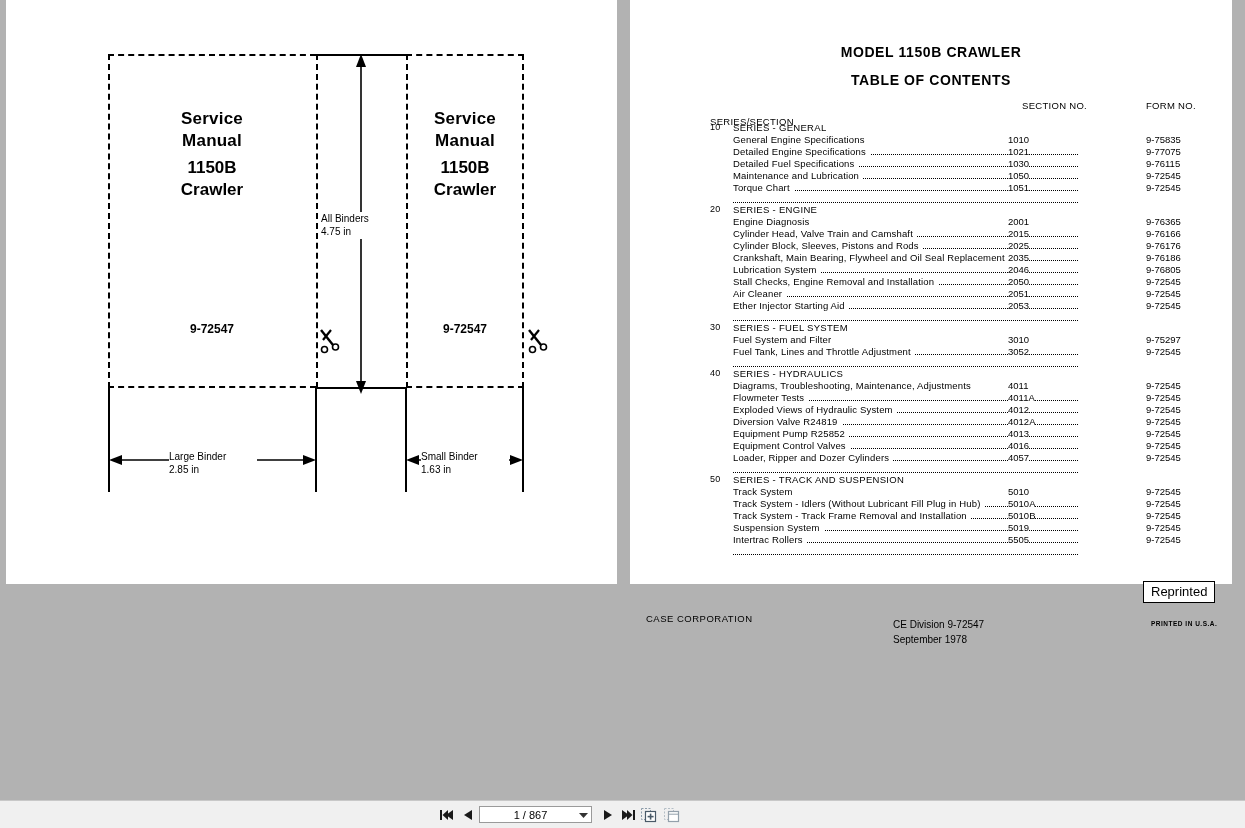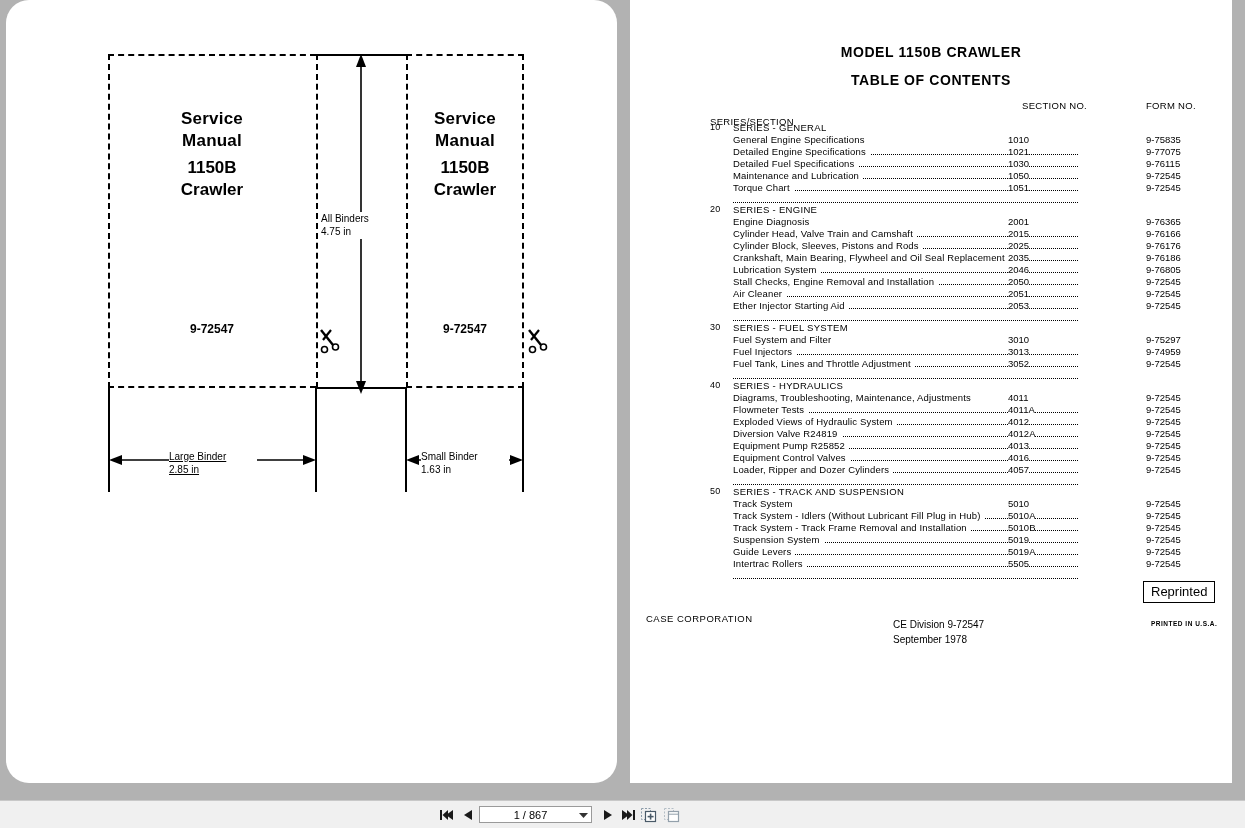--- a/index.html
+++ b/index.html
@@ -13,23 +13,23 @@
   }
   
   #viewer{
     position:absolute;left:0;top:0;width:1245px;height:800px;
     background:#b2b2b2;
     overflow:hidden;
   }
   .page{
     position:absolute;top:0;
     background:#ffffff;
-    height:783px;
-  }
-  #page-left{left:6px;width:611px;border-radius:23px;}
+    height:584px;
+  }
+  #page-left{left:6px;width:611px;}
   #page-right{left:630px;width:602px;}
 
   
   #binder-diagram{
     position:absolute;left:0;top:0;width:611px;height:793px;
   }
   .dash-box{
     position:absolute;
     border:2px dashed #000;
     box-sizing:border-box;
@@ -210,21 +210,21 @@
         <line x1="13" y1="2" x2="5" y2="12" stroke="#000" stroke-width="2.2"></line>
         <circle cx="17.5" cy="19" r="3" fill="none" stroke="#000" stroke-width="1.6"></circle>
         <circle cx="6.5" cy="21.5" r="3" fill="none" stroke="#000" stroke-width="1.6"></circle>
       </svg>
 
       <svg style="position:absolute;left:103px;top:453px;" width="207" height="14" viewBox="0 0 207 14">
         <line x1="8" y1="7" x2="199" y2="7" stroke="#000" stroke-width="1.6"></line>
         <polygon points="0,7 13,2 13,12" fill="#000"></polygon>
         <polygon points="207,7 194,2 194,12" fill="#000"></polygon>
       </svg>
-      <div class="dim-label" style="position:absolute;left:163px;top:450px;width:88px;background:#fff;padding:1px 0;text-decoration:underline;">
+      <div class="dim-label" style="position:absolute;left:163px;top:450px;width:88px;background:#fff;padding:1px 0;">
         <div>Large Binder</div>
         <div>2.85 in</div>
       </div>
 
       <svg style="position:absolute;left:400px;top:453px;" width="117" height="14" viewBox="0 0 117 14">
         <line x1="8" y1="7" x2="109" y2="7" stroke="#000" stroke-width="1.6"></line>
         <polygon points="0,7 13,2 13,12" fill="#000"></polygon>
         <polygon points="117,7 104,2 104,12" fill="#000"></polygon>
       </svg>
       <div class="dim-label" style="position:absolute;left:415px;top:450px;width:88px;background:#fff;padding:1px 0;">
@@ -344,26 +344,20 @@
               <span class="series-title">SERIES - FUEL SYSTEM</span>
             </div>
             <div class="entry">
               <span class="entry-leader"></span>
               <span class="entry-name">Fuel System and Filter</span>
               <span class="entry-secnum">3010</span>
               <span class="entry-form">9-75297</span>
             </div>
             <div class="entry">
               <span class="entry-leader"></span>
-              <span class="entry-name">Fuel Injectors</span>
-              <span class="entry-secnum">3013</span>
-              <span class="entry-form">9-74959</span>
-            </div>
-            <div class="entry">
-              <span class="entry-leader"></span>
               <span class="entry-name">Fuel Tank, Lines and Throttle Adjustment</span>
               <span class="entry-secnum">3052</span>
               <span class="entry-form">9-72545</span>
             </div>
           </div>
           <div class="series-group">
             <div class="series-head">
               <span class="series-num">40</span>
               <span class="series-title">SERIES - HYDRAULICS</span>
             </div>
@@ -430,26 +424,20 @@
             <div class="entry">
               <span class="entry-leader"></span>
               <span class="entry-name">Track System - Track Frame Removal and Installation</span>
               <span class="entry-secnum">5010B</span>
               <span class="entry-form">9-72545</span>
             </div>
             <div class="entry">
               <span class="entry-leader"></span>
               <span class="entry-name">Suspension System</span>
               <span class="entry-secnum">5019</span>
-              <span class="entry-form">9-72545</span>
-            </div>
-            <div class="entry">
-              <span class="entry-leader"></span>
-              <span class="entry-name">Guide Levers</span>
-              <span class="entry-secnum">5019A</span>
               <span class="entry-form">9-72545</span>
             </div>
             <div class="entry">
               <span class="entry-leader"></span>
               <span class="entry-name">Intertrac Rollers</span>
               <span class="entry-secnum">5505</span>
               <span class="entry-form">9-72545</span>
             </div>
           </div>
         </div>

